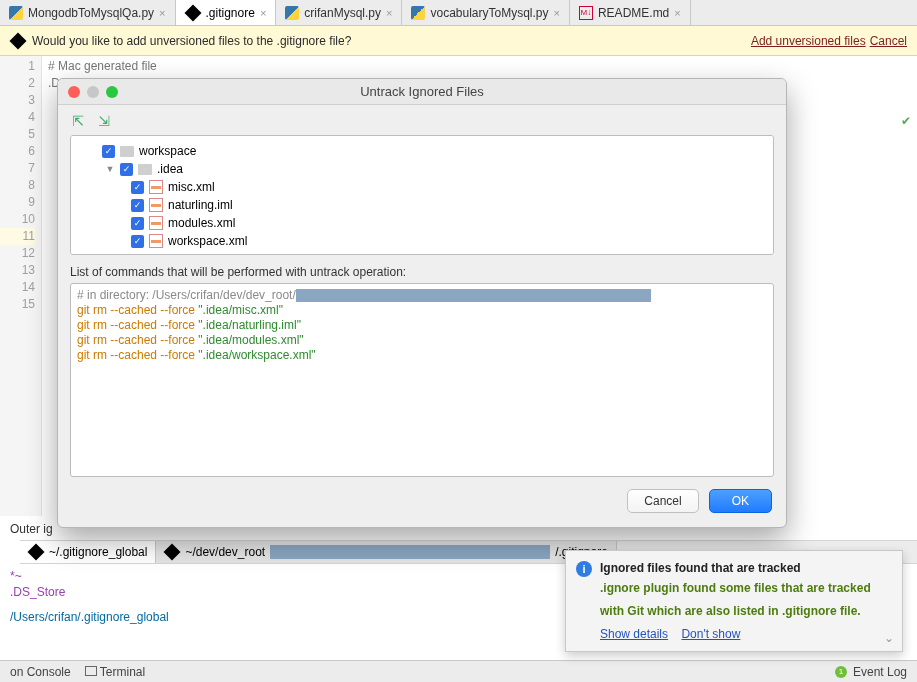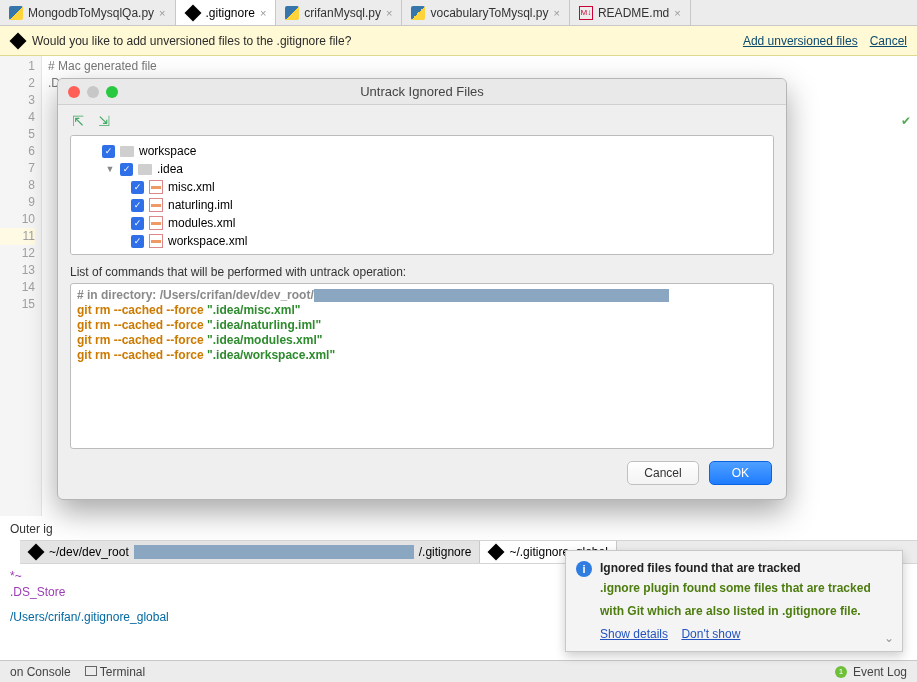--- a/index.html
+++ b/index.html
@@ -10,21 +10,21 @@
 .tab { display:flex; align-items:center; gap:5px; padding:0 9px; border-right:1px solid #c8c8c8; background:#ececec; color:#333; }
 .tab.active { background:#fff; color:#000; }
 .tab .close { color:#999; font-size:11px; }
 .py-ico { width:14px; height:14px; display:inline-block; background:linear-gradient(135deg,#3776ab 50%,#ffd43b 50%); border-radius:2px; }
 .diamond { width:12px; height:12px; display:inline-block; background:#000; transform:rotate(45deg); margin:0 2px; }
 .md-ico { width:14px; height:14px; display:inline-block; border:1px solid #c03; color:#c03; font-size:8px; text-align:center; line-height:12px; }
 
 
 .banner { display:flex; align-items:center; height:30px; background:#fff9d6; border-bottom:1px solid #e0d88f; padding:0 10px; }
 .banner .msg { flex:1; color:#2b2b2b; display:flex; align-items:center; gap:6px; font-size:13px; }
-.banner a { color:#0c4a6e; text-decoration:underline; margin-left:12px; }
+.banner a { color:#7f1d1d; text-decoration:underline; margin-left:4px; }
 
 
 .editor-zone { display:flex; height:460px; background:#fff; position:relative; }
 .gutter { width:42px; background:#f5f5f5; border-right:1px solid #e5e5e5; text-align:right; padding-right:6px; color:#a0a0a0; font-family:Menlo,monospace; font-size:11px; line-height:17px; padding-top:2px; }
 .gutter .hl { background:#fffae3; display:block; }
 .code { flex:1; font-family:Menlo,monospace; font-size:12px; padding:2px 6px; color:#777; line-height:17px; }
 
 
 .lower-title { padding:6px 10px 4px; color:#333; }
 .lower-tabs { display:flex; background:#ececec; height:24px; border-top:1px solid #d5d5d5; border-bottom:1px solid #d5d5d5; margin-left:20px; }
@@ -52,21 +52,21 @@
 .tico { width:16px; height:16px; display:inline-flex; align-items:center; justify-content:center; color:#4a6; font-size:14px; }
 .tree-box { margin:0 12px; background:#fff; border:1px solid #bcbcbc; border-radius:3px; height:120px; padding:6px 6px; overflow:auto; }
 .tree-row { display:flex; align-items:center; gap:5px; height:18px; }
 .ind1{padding-left:10px;} .ind2{padding-left:28px;} .ind3{padding-left:54px;}
 .chk { width:13px; height:13px; background:#2f6fe8; border-radius:2px; display:inline-flex; align-items:center; justify-content:center; color:#fff; font-size:9px; }
 .fld { width:14px; height:11px; background:#cfcfcf; border-radius:1px; display:inline-block; }
 .xml-i { width:14px; height:14px; background:linear-gradient(#fff,#fff); border:1px solid #d88; display:inline-block; position:relative; }
 .xml-i::after{content:"";position:absolute;left:1px;top:5px;width:10px;height:3px;background:#e96;}
 .tri { color:#888; font-size:9px; width:10px; display:inline-block; text-align:center;}
 .cmd-label { padding:10px 12px 4px; color:#333; }
-.cmd-box { margin:0 12px 12px; background:#fff; border:1px solid #bcbcbc; border-radius:3px; height:166px; padding:4px 6px; font-family:Menlo,monospace; font-size:11.5px; line-height:15px; overflow:auto;font-weight:bold; }
+.cmd-box { margin:0 12px 12px; background:#fff; border:1px solid #bcbcbc; border-radius:3px; height:194px; padding:4px 6px; font-family:Menlo,monospace; font-size:11.5px; line-height:15px; overflow:auto; }
 .cmd-box .gray{color:#8a8a8a;} .cmd-box .grn{color:#2e8b2e;} .cmd-box .org{color:#cc7a00;}
 .cmd-box .mask { display:inline-block; width:355px; height:13px; background:#8aa6c1; vertical-align:middle; }
 .dlg-btns { display:flex; justify-content:flex-end; gap:10px; padding:0 14px 14px; }
 .btn { height:24px; padding:0 16px; border-radius:5px; border:1px solid #c0c0c0; background:linear-gradient(#fff,#f3f3f3); color:#333; }
 .btn.primary { background:linear-gradient(#4ea0ff,#1f7cff); color:#fff; border:1px solid #0b63e0; font-weight:500; padding:0 22px; }
 
 
 .notif { position:absolute; right:14px; bottom:30px; width:338px; background:#f4f4f4; border:1px solid #c8c8c8; box-shadow:0 4px 10px rgba(0,0,0,.2); padding:10px 26px 10px 34px; }
 .notif .info-i { position:absolute; left:10px; top:10px; width:16px; height:16px; background:#2f7de1; border-radius:50%; color:#fff; text-align:center; line-height:16px; font-size:11px; font-weight:bold; }
 .notif .ntitle { font-weight:600; color:#222; margin-bottom:2px; }
@@ -135,29 +135,29 @@
   </div>
   <div class="code">
     <div># Mac generated file</div>
     <div>.DS_Store</div>
   </div>
   <span class="ok-tick">✔</span>
 </div>
 
 <div class="lower-title">Outer ig</div>
 <div class="lower-tabs">
+  <div class="lt active">
+      <span class="diamond"></span>
+      <span>~/.gitignore_global</span>
+    </div>
   <div class="lt">
       <span class="diamond"></span>
       <span>~/dev/dev_root</span>
       <span class="mask"></span>
       <span>/.gitignore</span>
-    </div>
-  <div class="lt active">
-      <span class="diamond"></span>
-      <span>~/.gitignore_global</span>
     </div>
 </div>
 <div class="lower-code">
   <div class="lc-purple">*~</div>
   <div class="lc-purple">.DS_Store</div>
 </div>
 <div class="lower-path">/Users/crifan/.gitignore_global</div>
 
 <div class="status">
   <span><span>on Console</span></span>

